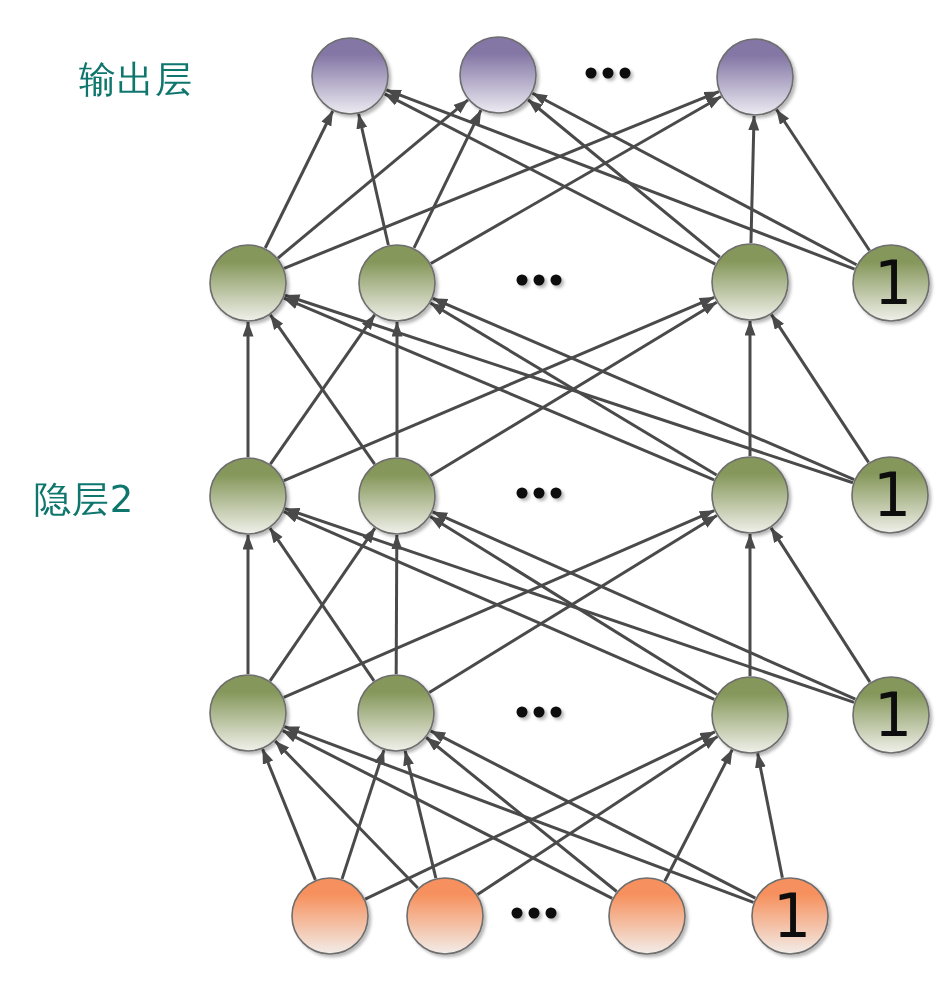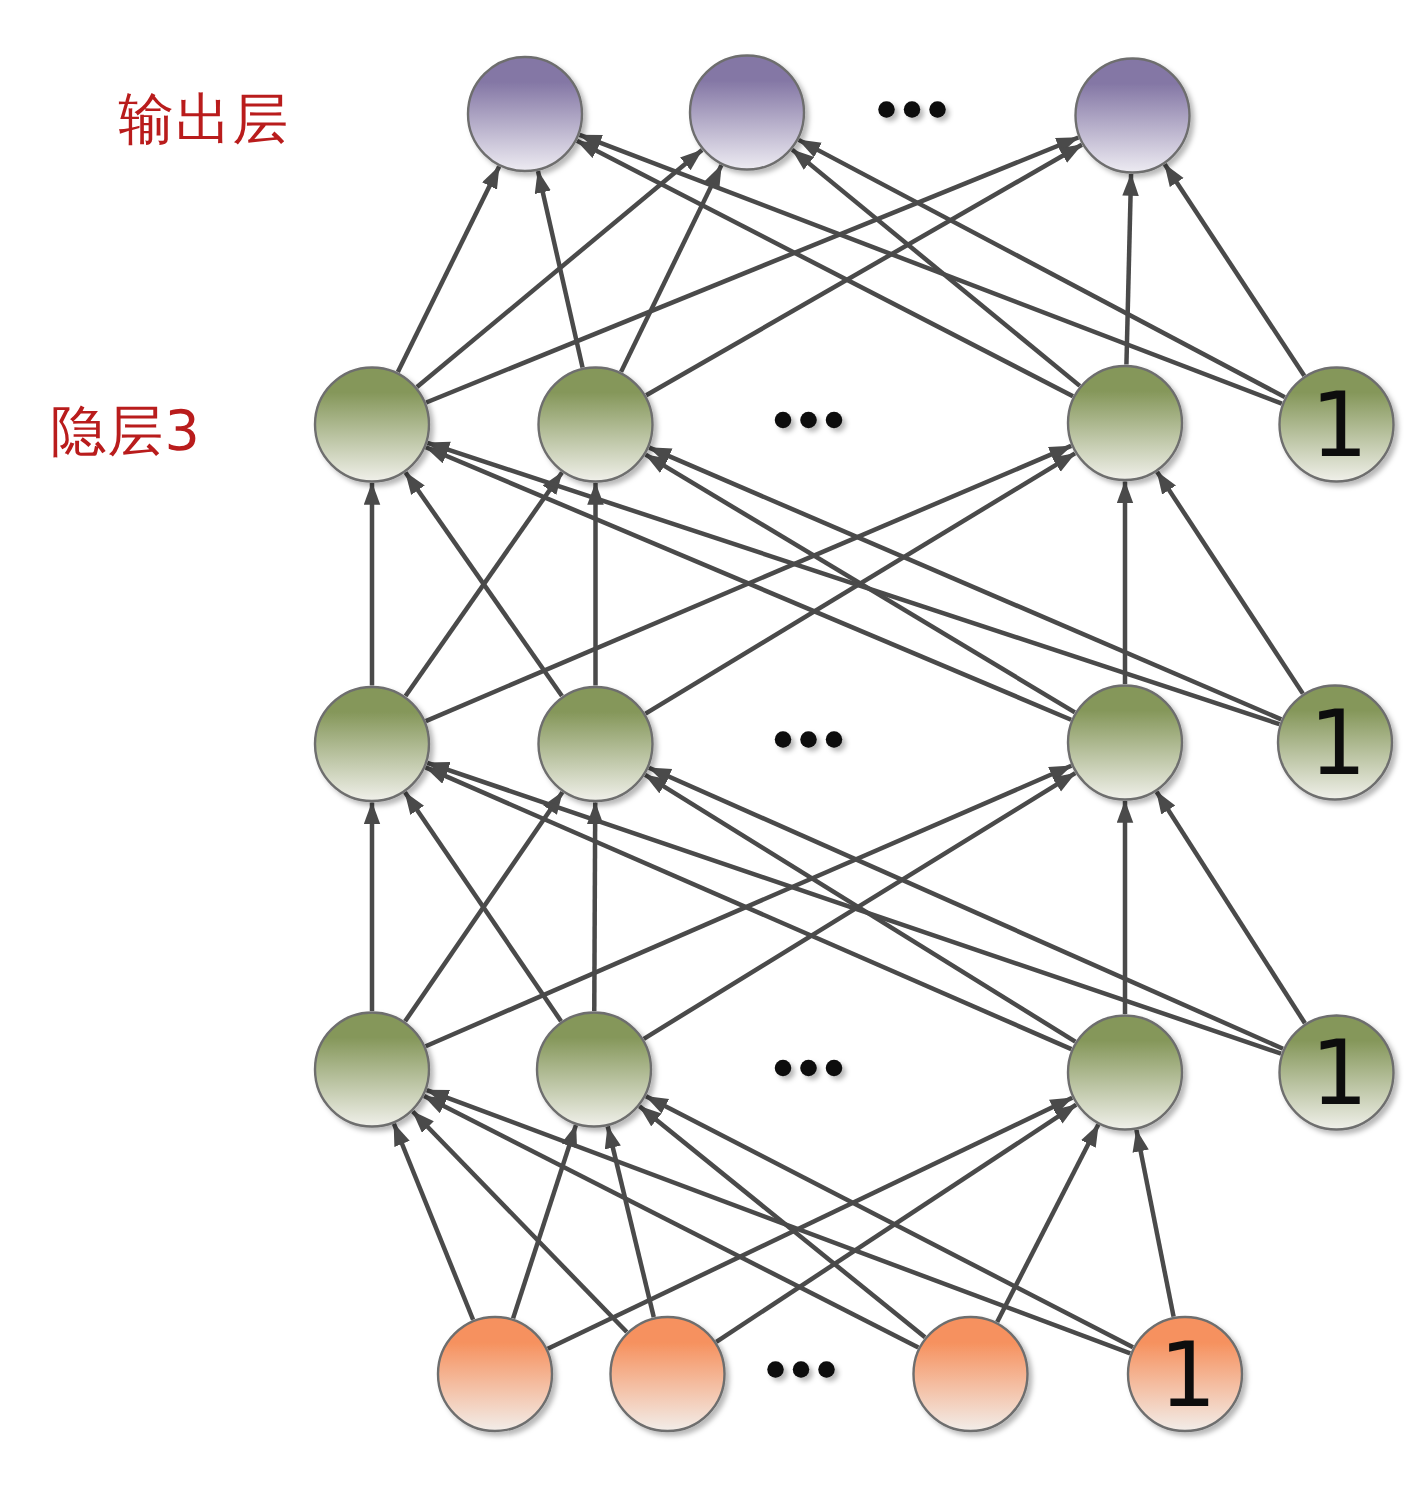--- a/index.html
+++ b/index.html
@@ -18,21 +18,21 @@
   #net-svg {
     position: absolute;
     left: 0;
     top: 0;
   }
   .layer-label {
     position: absolute;
     transform: translate(-50%, -50%);
     font-size: 37px;
     font-weight: 500;
-    color: #b91c1c;
+    color: #0f766e;
     white-space: nowrap;
     letter-spacing: 1px;
     font-family: "DejaVu Sans", "Liberation Sans", sans-serif;
   }
 </style>
 </head>
 <body>
 
 <div id="stage">
   <svg id="net-svg" width="936" height="1001" viewBox="0 0 936 1001">
@@ -155,14 +155,14 @@
         <circle cx="755" cy="77" r="38" fill="url(#grad-output)" stroke="#6e6e6e" stroke-width="1.6" filter="url(#nshadow)"></circle>
         <g>
           <circle cx="591" cy="73" r="5.5" fill="#0a0a0a" filter="url(#nshadow)"></circle>
           <circle cx="608" cy="73" r="5.5" fill="#0a0a0a" filter="url(#nshadow)"></circle>
           <circle cx="625" cy="73" r="5.5" fill="#0a0a0a" filter="url(#nshadow)"></circle>
         </g>
       </g>
     </svg>
 
   <div class="layer-label" style="left: 136px; top: 80px;">输出层</div>
-  <div class="layer-label" style="left: 84px; top: 288px;">隐层3</div>
+  <div class="layer-label" style="left: 84px; top: 500px;">隐层2</div>
 </div>
 
 </body></html>

